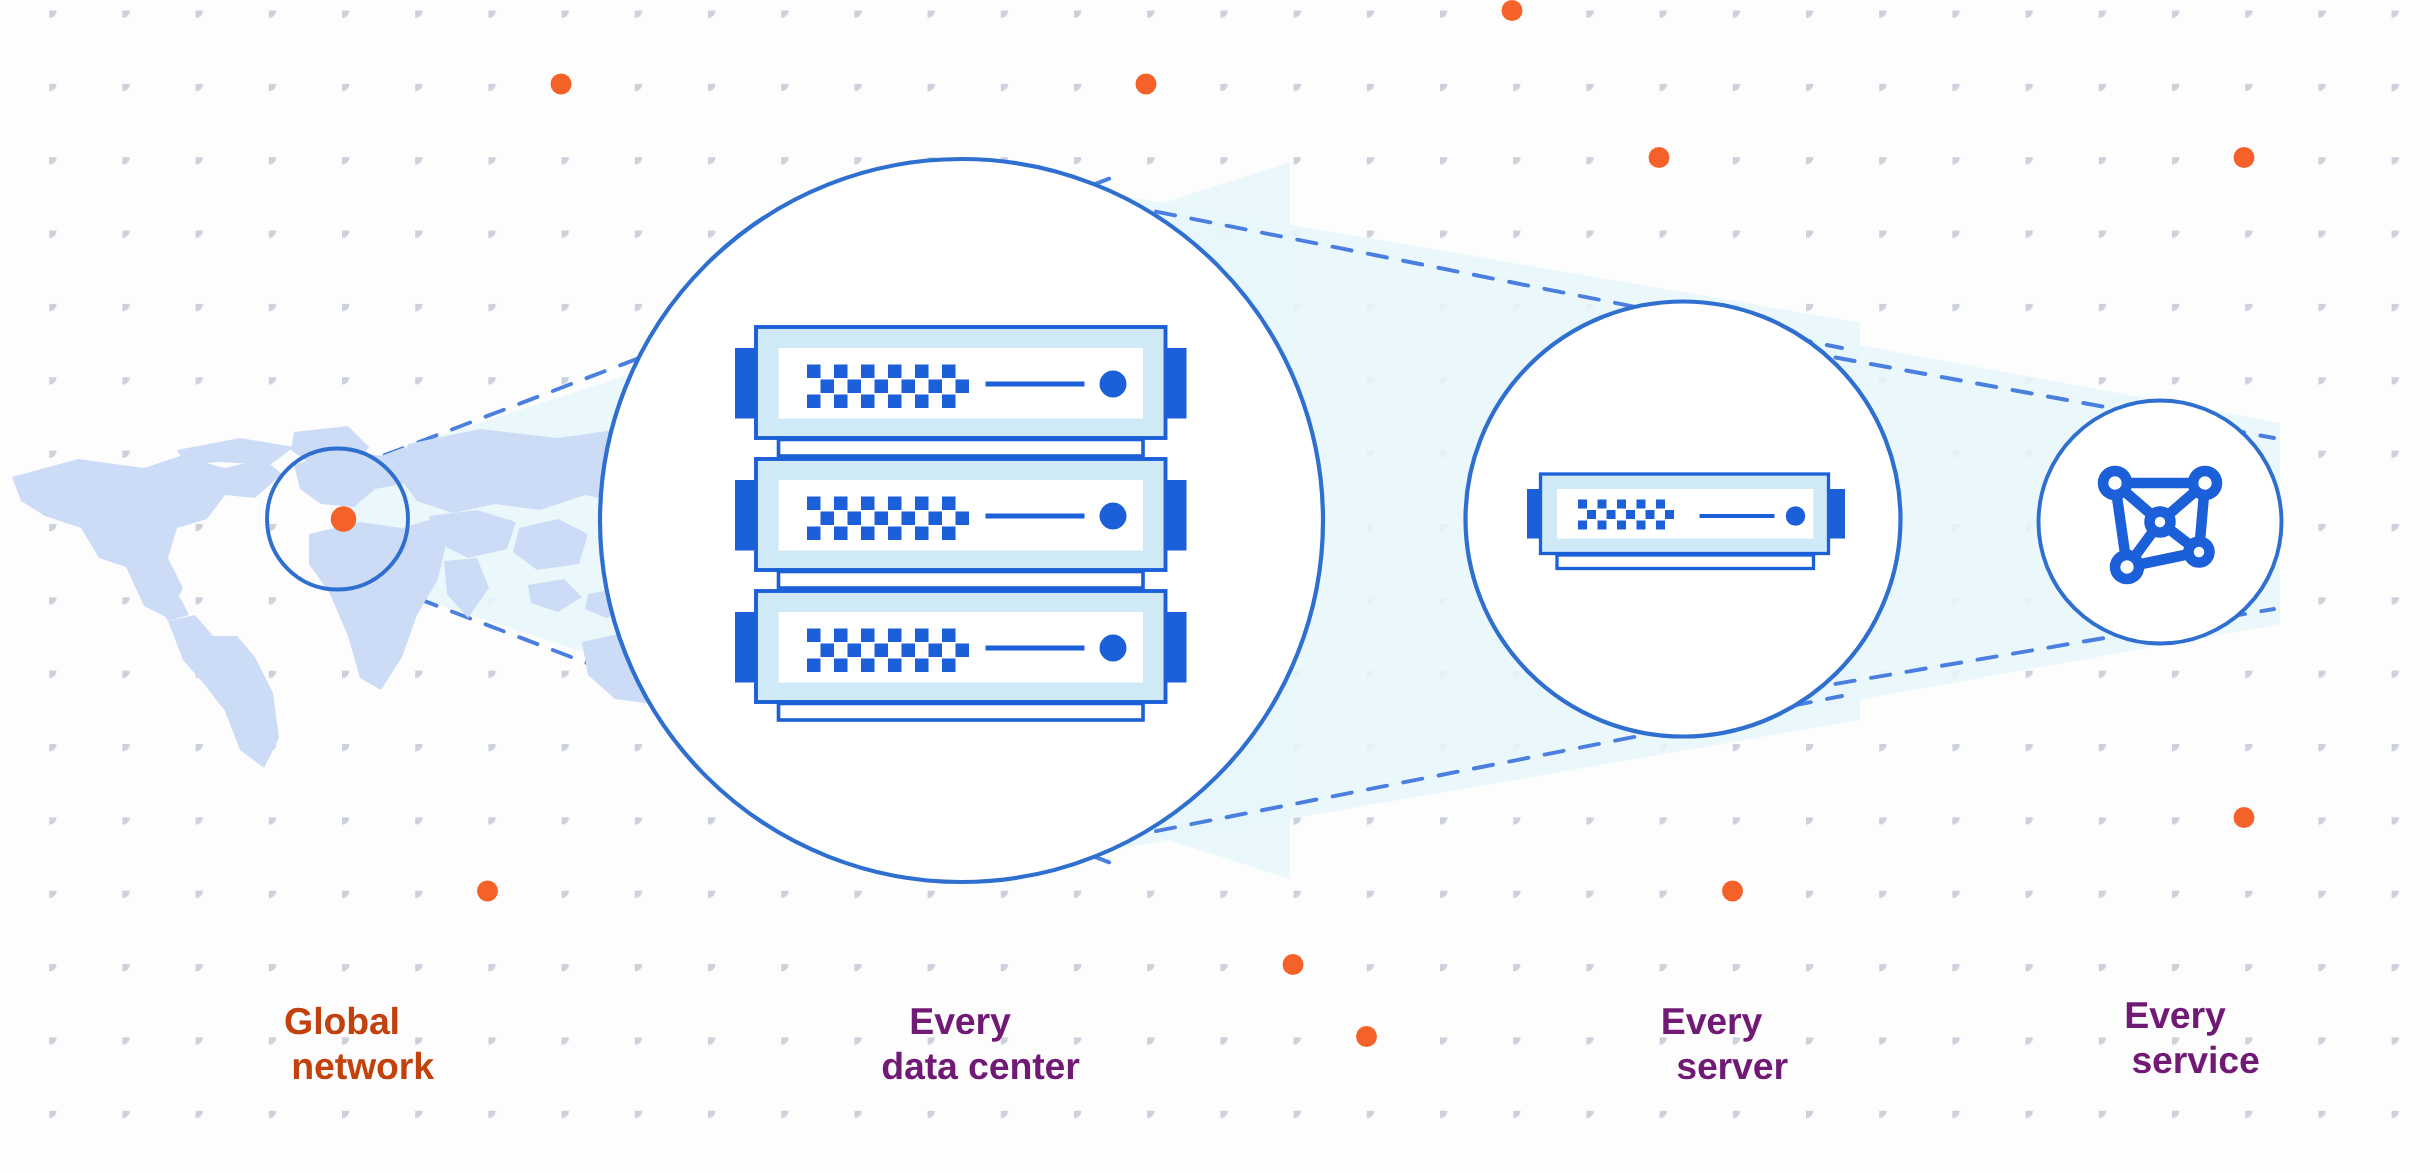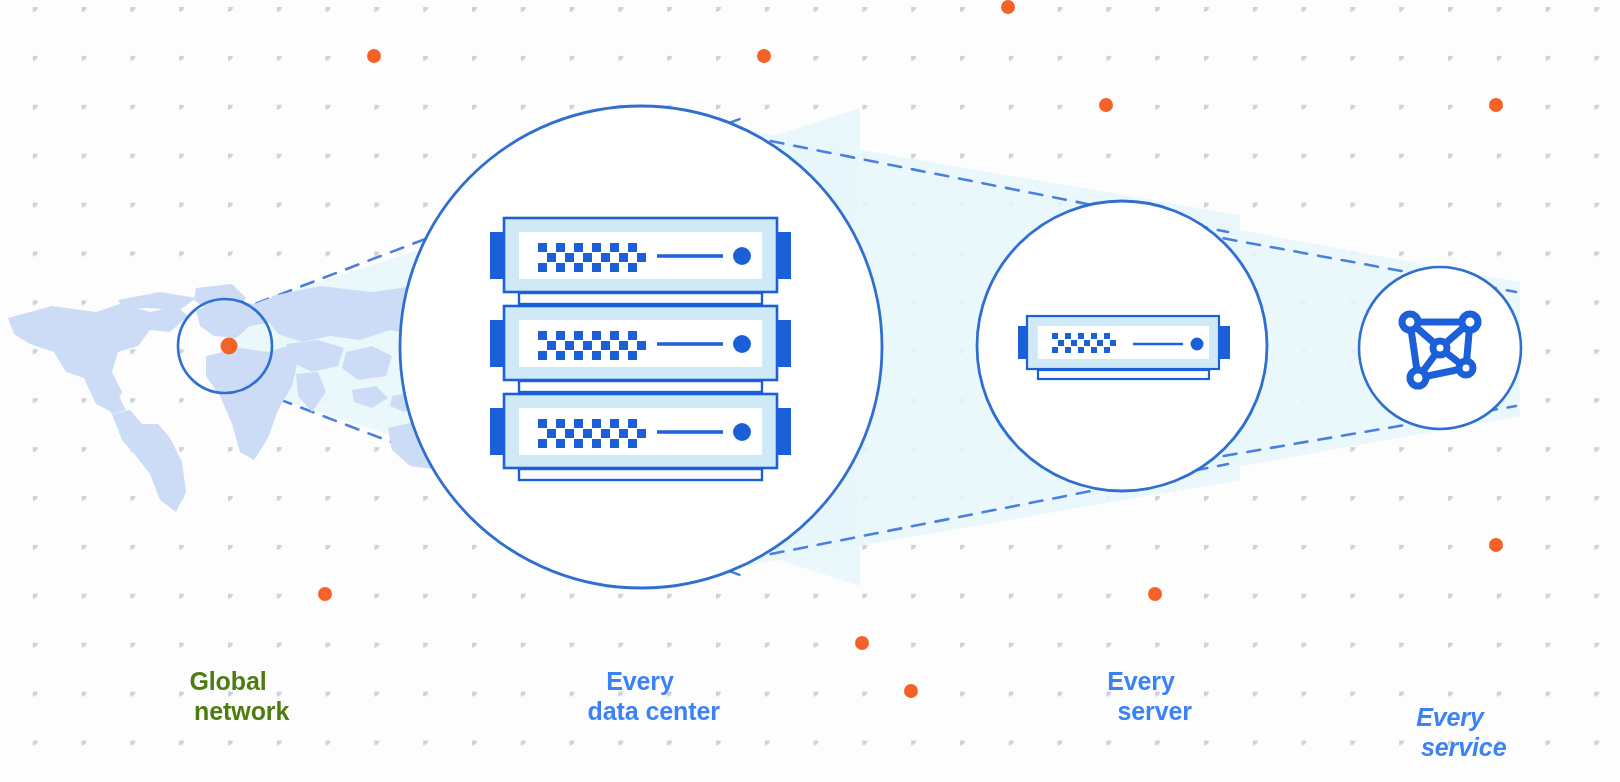--- a/index.html
+++ b/index.html
@@ -24,29 +24,29 @@
   #scene {
     position: absolute;
     inset: 0;
   }
   .label {
     position: absolute;
     text-align: center;
     font-size: 25px;
     line-height: 30px;
     font-weight: 700;
-    color: #3b82f6;
+    color: #701a75;
     letter-spacing: -0.1px;
     white-space: pre;
   }
-  .label.accent { color: #4d7c0f; }
+  .label.accent { color: #c2410c; }
   #label-global   { left: 128px;  top: 666px; width: 200px; }
   #label-dc       { left: 540px;  top: 666px; width: 200px; }
   #label-server   { left: 1041px; top: 666px; width: 200px; }
-  #label-service  { left: 1350px; top: 702px; width: 200px; font-style: italic; }
+  #label-service  { left: 1350px; top: 662px; width: 200px; }
 </style>
 </head>
 <body>
 
 <div id="stage">
 
   <svg id="bg-dots" viewBox="0 0 1620 782" width="1620" height="782" aria-hidden="true">
     <defs>
       <pattern id="dotgrid" x="228" y="7" width="48.8" height="48.9" patternUnits="userSpaceOnUse">
         <circle cx="0" cy="0" r="5" fill="#c3c9d6" opacity="0.85"></circle>

